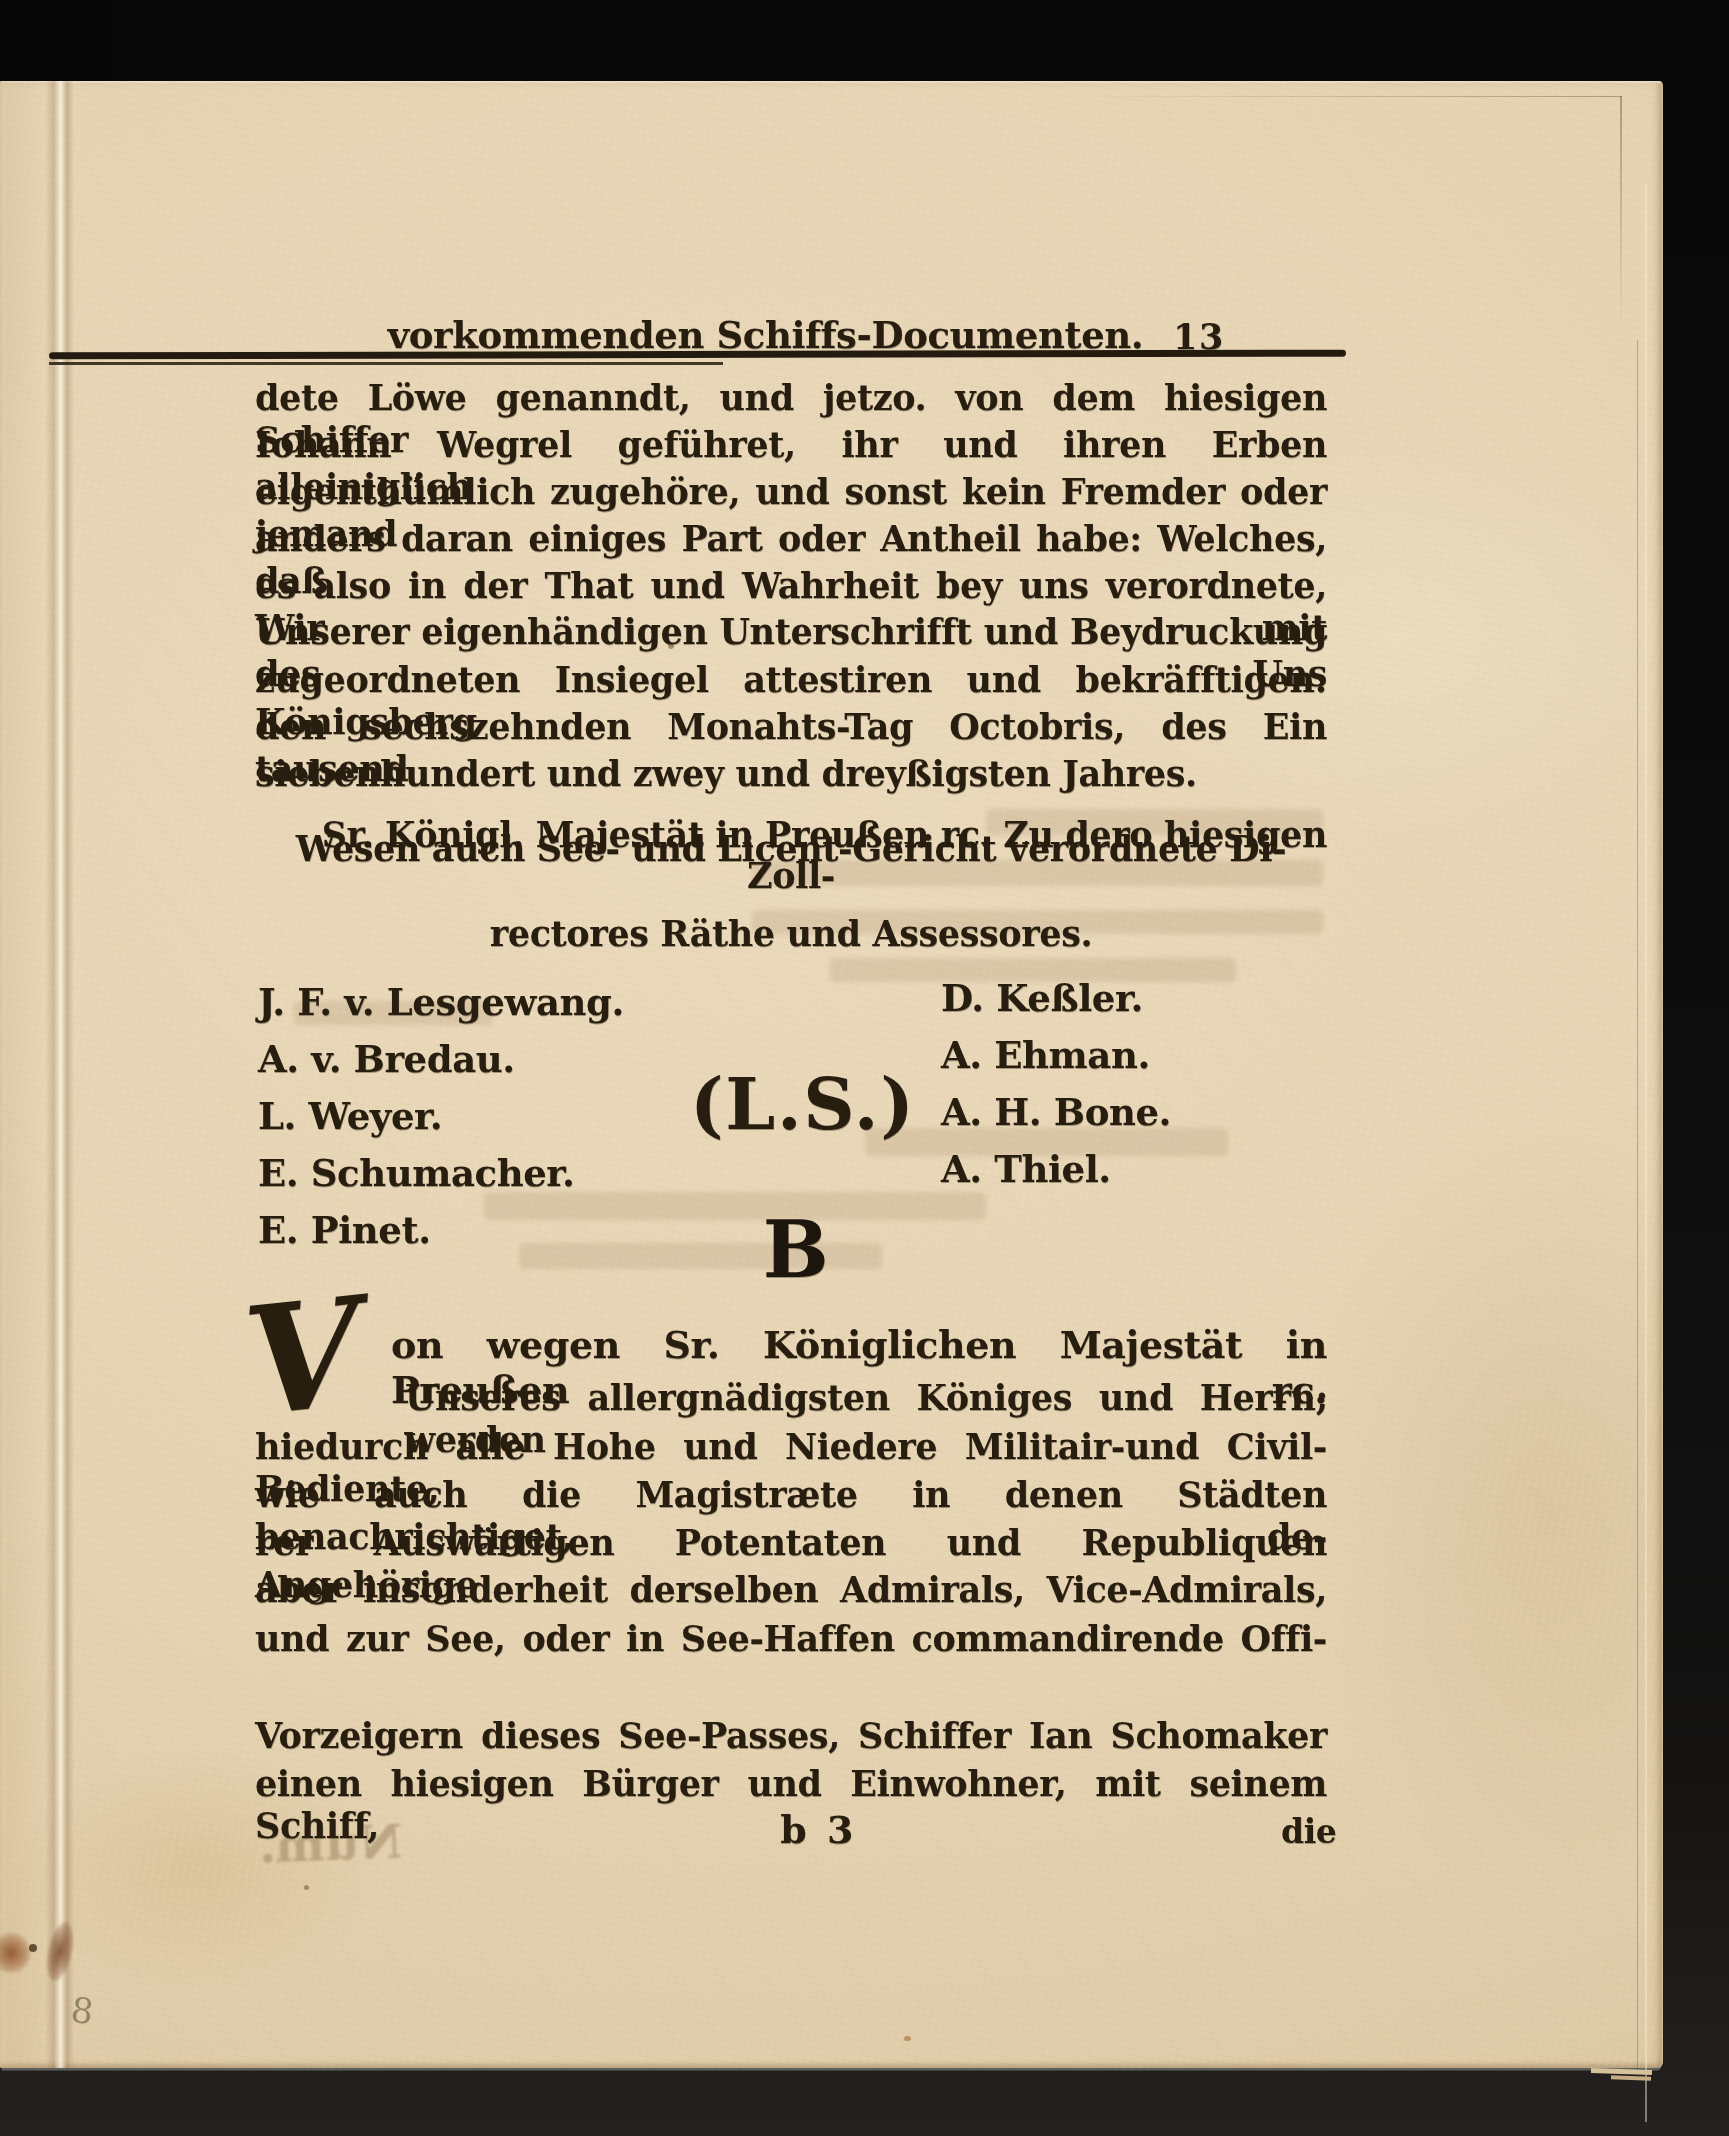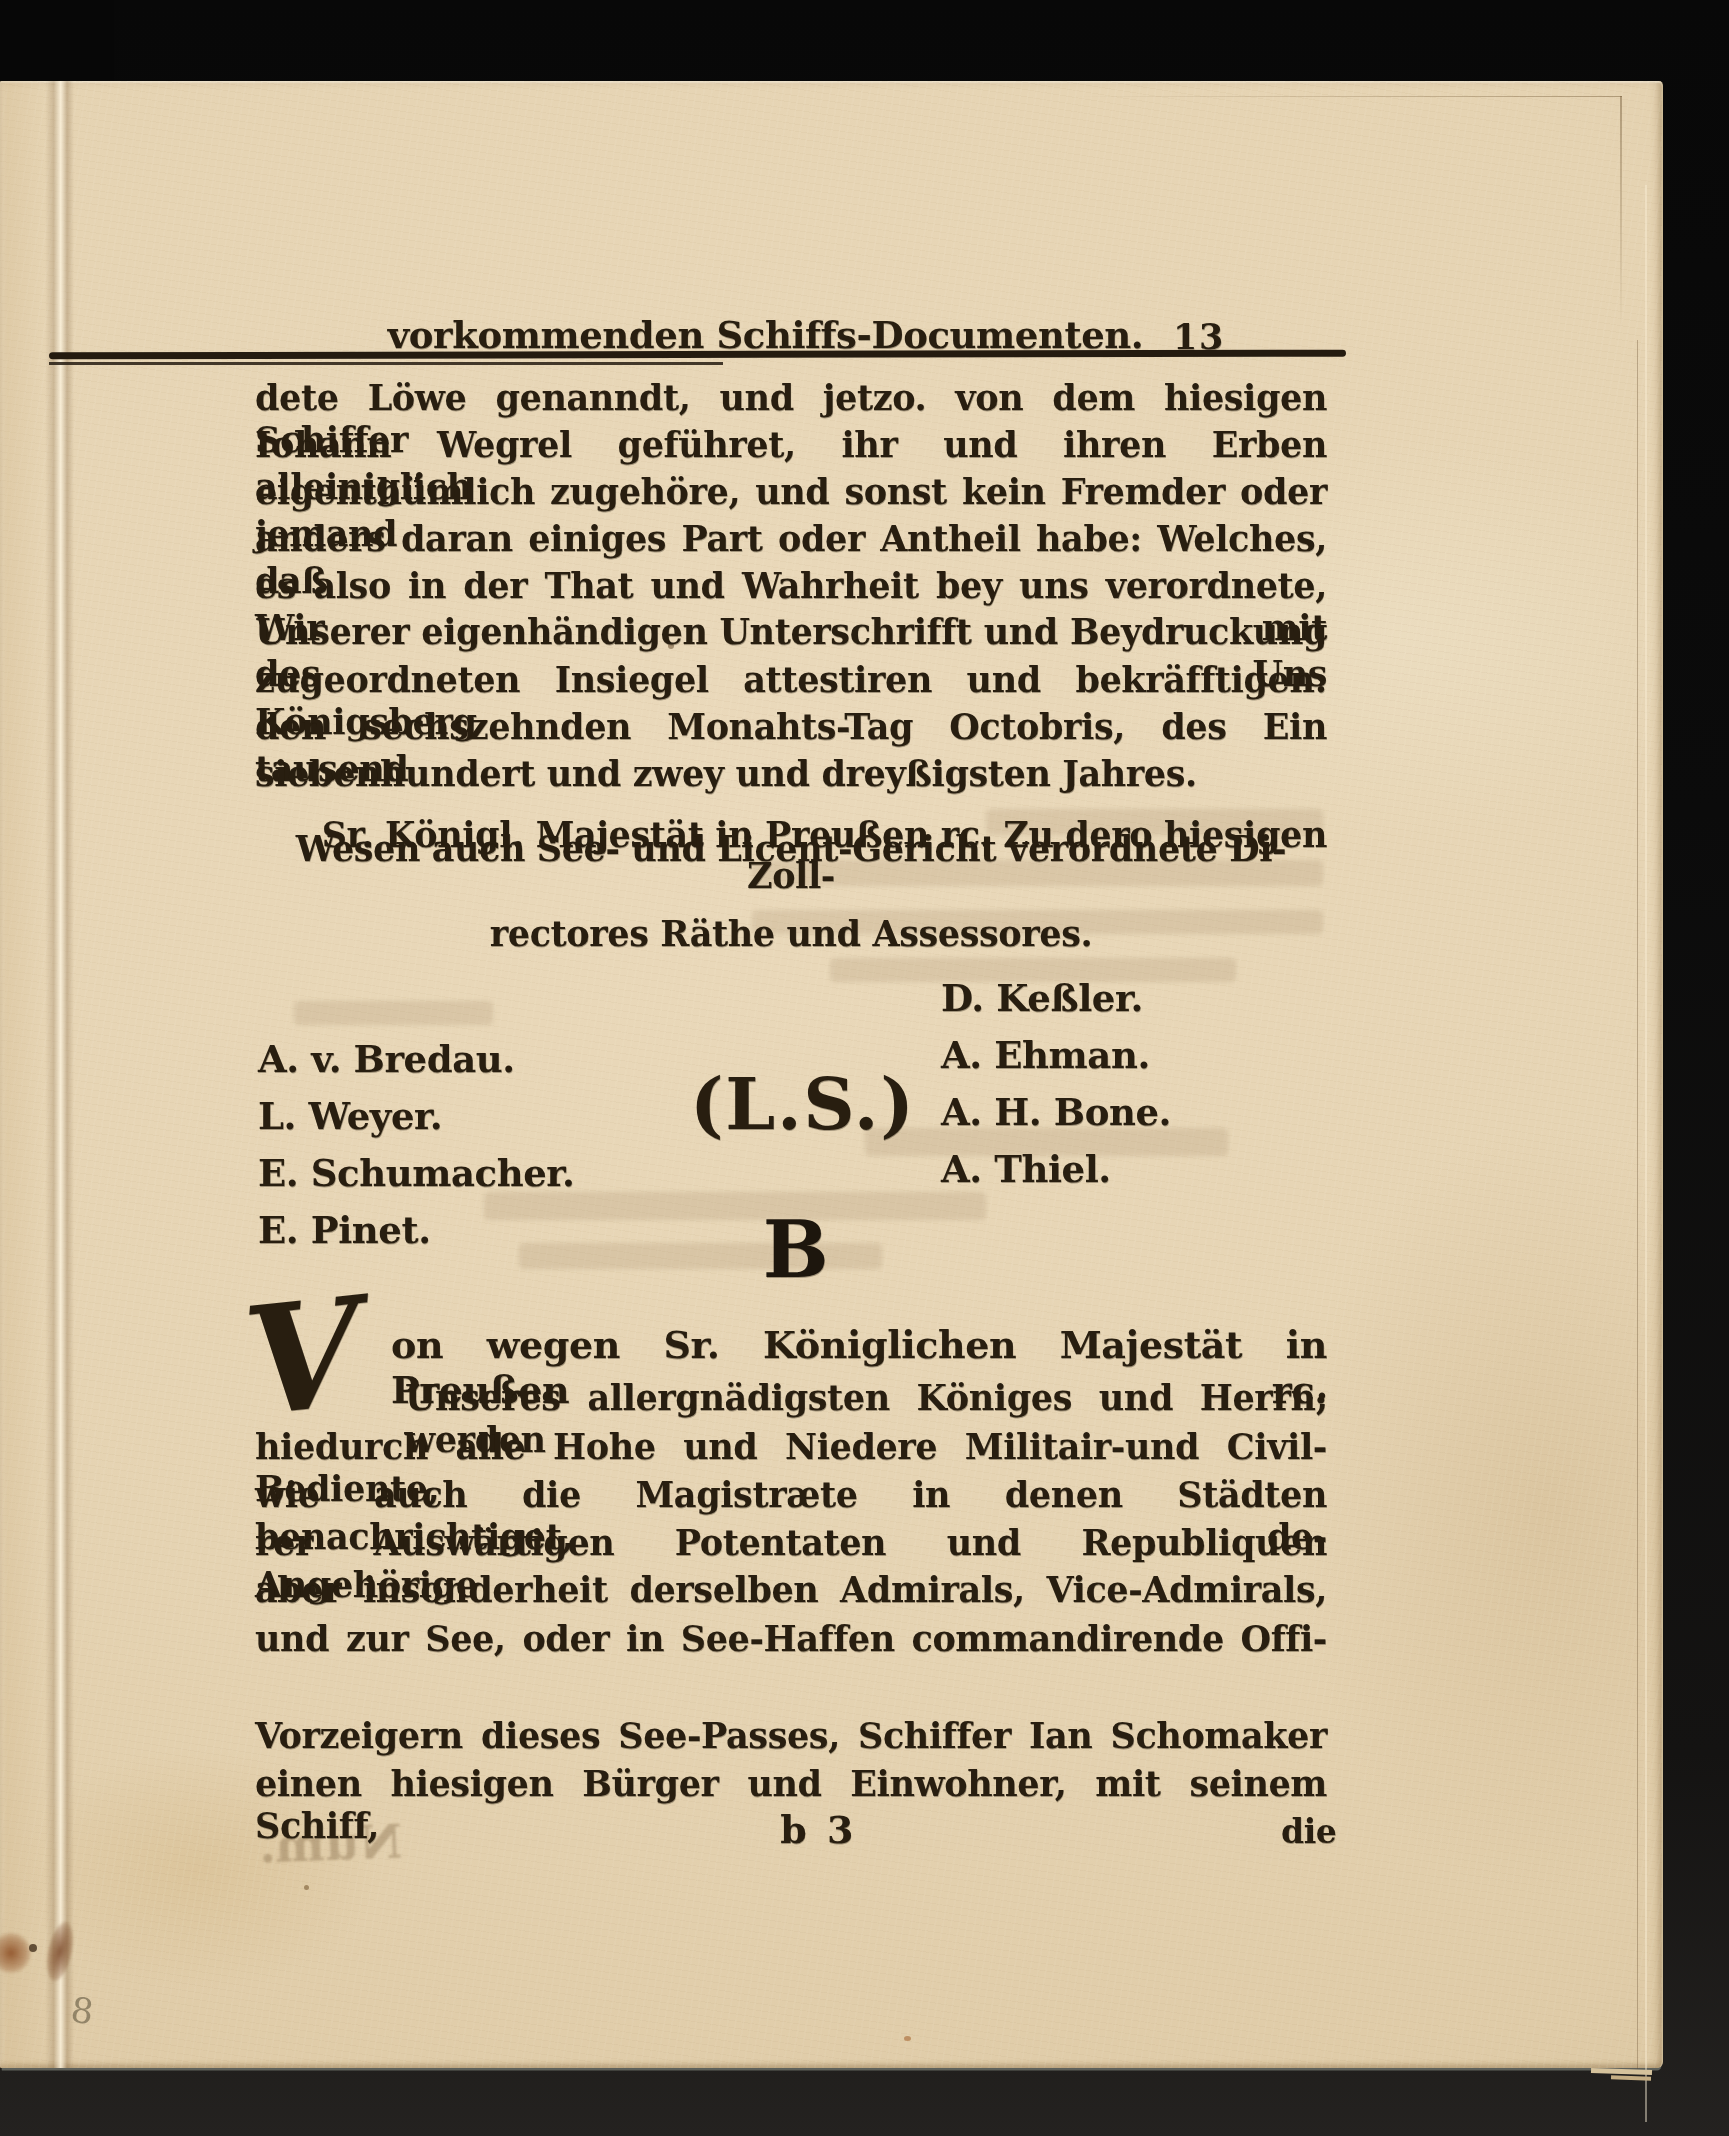--- a/index.html
+++ b/index.html
@@ -143,20 +143,21 @@
   <div class="ink body-line jl" style="top:565px">es also in der That und Wahrheit bey uns verordnete, Wir mit</div>
   <div class="ink body-line jl" style="top:611px">Unserer eigenhändigen Unterschrifft und Beydruckung des Uns</div>
   <div class="ink body-line jl" style="top:659px">zugeordneten Insiegel attestiren und bekräfftigen: Königsberg</div>
   <div class="ink body-line jl" style="top:706px">den sechszehnden Monahts-Tag Octobris, des Ein tausend</div>
   <div class="ink body-line" style="top:753px">siebenhundert und zwey und dreyßigsten Jahres.</div>
 
   <div class="ink att-line ctr" style="top:814px">Sr. Königl. Majestät in Preußen rc. Zu dero hiesigen Zoll-</div>
   <div class="ink att-line ctr" style="top:828px">Wesen auch See- und Licent-Gericht verordnete Di-</div>
   <div class="ink att-line ctr" style="top:913px">rectores Räthe und Assessores.</div>
 
+  <div class="ink name" style="left:258px;top:980px">J. F. v. Lesgewang.</div>
   <div class="ink name" style="left:258px;top:1037px">A. v. Bredau.</div>
   <div class="ink name" style="left:258px;top:1094px">L. Weyer.</div>
   <div class="ink name" style="left:258px;top:1151px">E. Schumacher.</div>
   <div class="ink name" style="left:258px;top:1208px">E. Pinet.</div>
   <div class="ink seal">(L.S.)</div>
   <div class="ink name" style="left:941px;top:976px">D. Keßler.</div>
   <div class="ink name" style="left:941px;top:1033px">A. Ehman.</div>
   <div class="ink name" style="left:941px;top:1090px">A. H. Bone.</div>
   <div class="ink name" style="left:941px;top:1147px">A. Thiel.</div>
 

